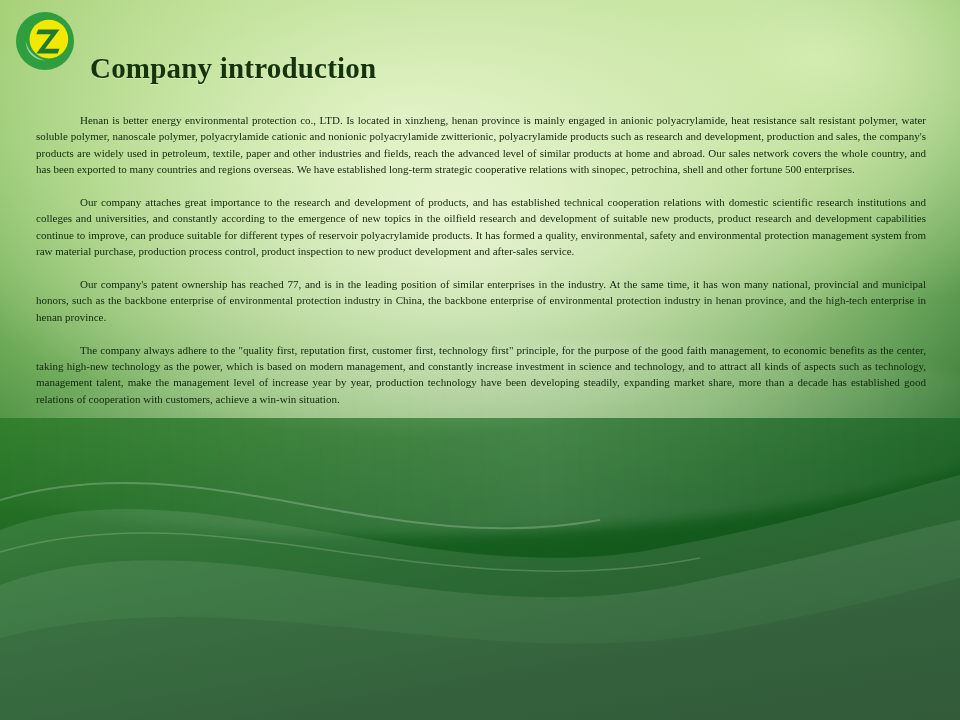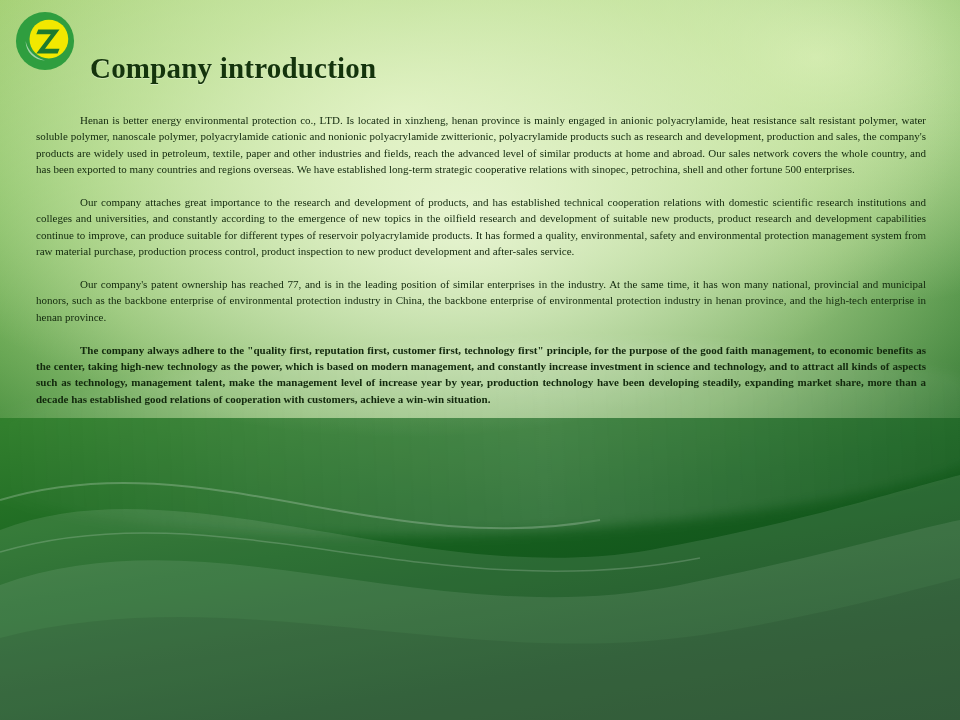--- a/index.html
+++ b/index.html
@@ -75,21 +75,20 @@
     line-height: 1.48;
     color: #12280d;
     text-align: justify;
   }
   .body-text p {
     margin: 0 0 17px 0;
     text-indent: 44px;
   }
   .body-text p:last-child {
     margin-bottom: 12px;
-    font-weight: bold;
   }
   .watermark {
     position: absolute;
     left: 300px;
     top: 355px;
     font-size: 22px;
     color: rgba(255,255,255,0.22);
     letter-spacing: 2px;
     pointer-events: none;
   }

